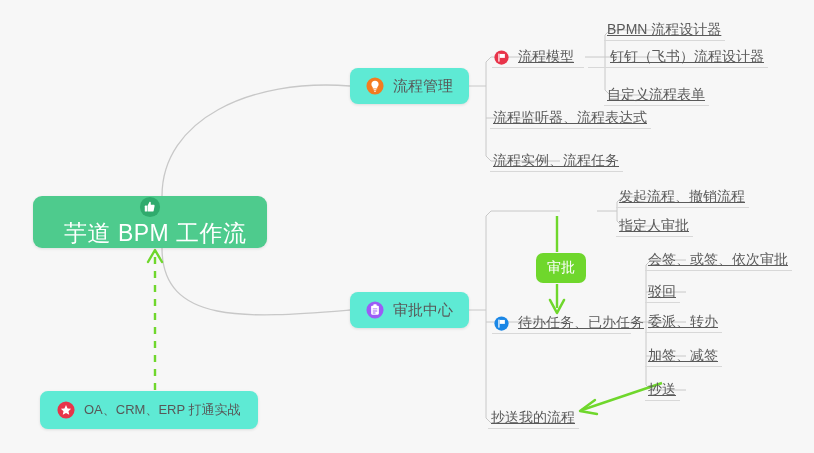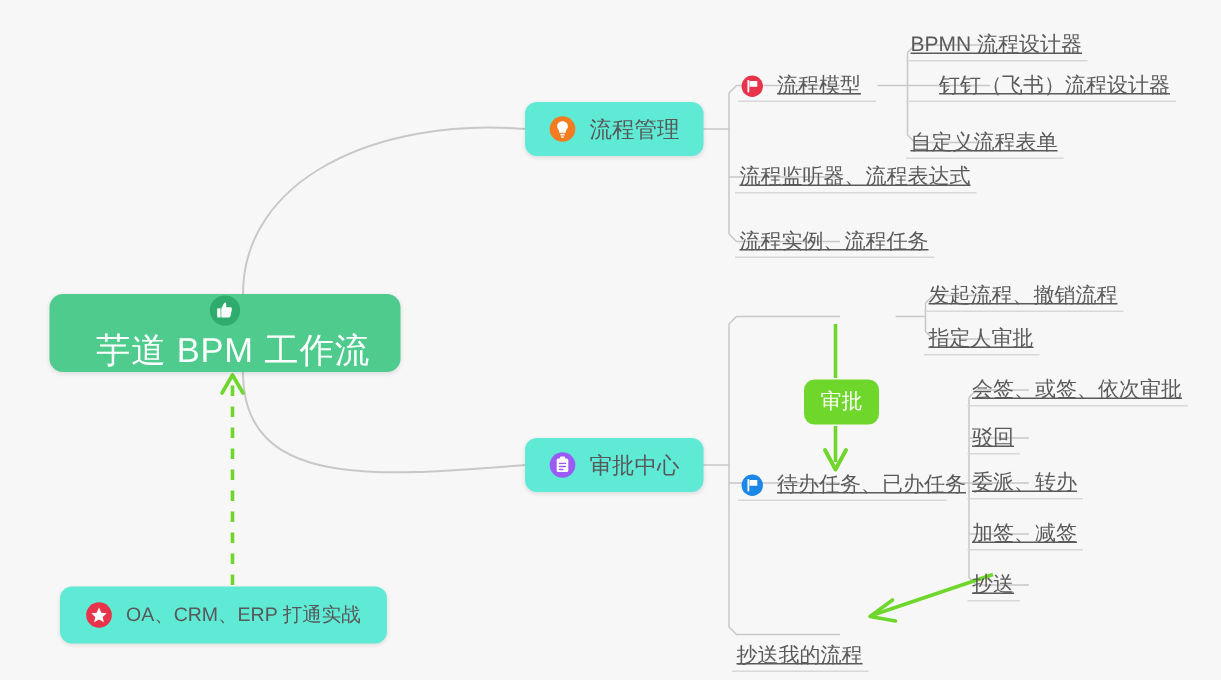--- a/index.html
+++ b/index.html
@@ -190,21 +190,21 @@
         <rect x="4.6" y="3.6" width="1.3" height="8.8" rx="0.5" fill="#ffffff"></rect>
         <path d="M6.1 4.2 L11.6 4.2 L11.6 8.4 L6.1 8.4 Z" fill="#ffffff"></path>
       </svg>
     </span>
     <span class="label">流程模型</span>
   </div>
 
   <div class="node leaf-node" style="left:604px; top:14px;">
     <span class="label noicon">BPMN 流程设计器</span>
   </div>
-  <div class="node leaf-node" style="left:604px; top:41px;padding-left:22px;">
+  <div class="node leaf-node" style="left:588px; top:41px;padding-left:22px;">
     <span class="label noicon">钉钉（飞书）流程设计器</span>
   </div>
   <div class="node leaf-node" style="left:604px; top:79px;">
     <span class="label noicon">自定义流程表单</span>
   </div>
 
   <div class="node leaf-node" style="left:490px; top:102px;">
     <span class="label noicon">流程监听器、流程表达式</span>
   </div>
   <div class="node leaf-node" style="left:490px; top:145px;">
@@ -252,21 +252,21 @@
   <div class="node leaf-node" style="left:645px; top:306px;">
     <span class="label noicon">委派、转办</span>
   </div>
   <div class="node leaf-node" style="left:645px; top:340px;">
     <span class="label noicon">加签、减签</span>
   </div>
   <div class="node leaf-node" style="left:645px; top:374px;">
     <span class="label noicon">抄送</span>
   </div>
 
-  <div class="node leaf-node" style="left:488px; top:421px;">
+  <div class="node leaf-node" style="left:488px; top:402px;">
     <span class="label noicon">抄送我的流程</span>
   </div>
 
   <div class="node badge-node" style="left:536px; top:253px;">
     <span class="label">审批</span>
   </div>
 
   <div class="node card-node wide" style="left:40px; top:391px;">
     <span class="icon icon-18">
       <svg viewBox="0 0 20 20" width="18" height="18">

